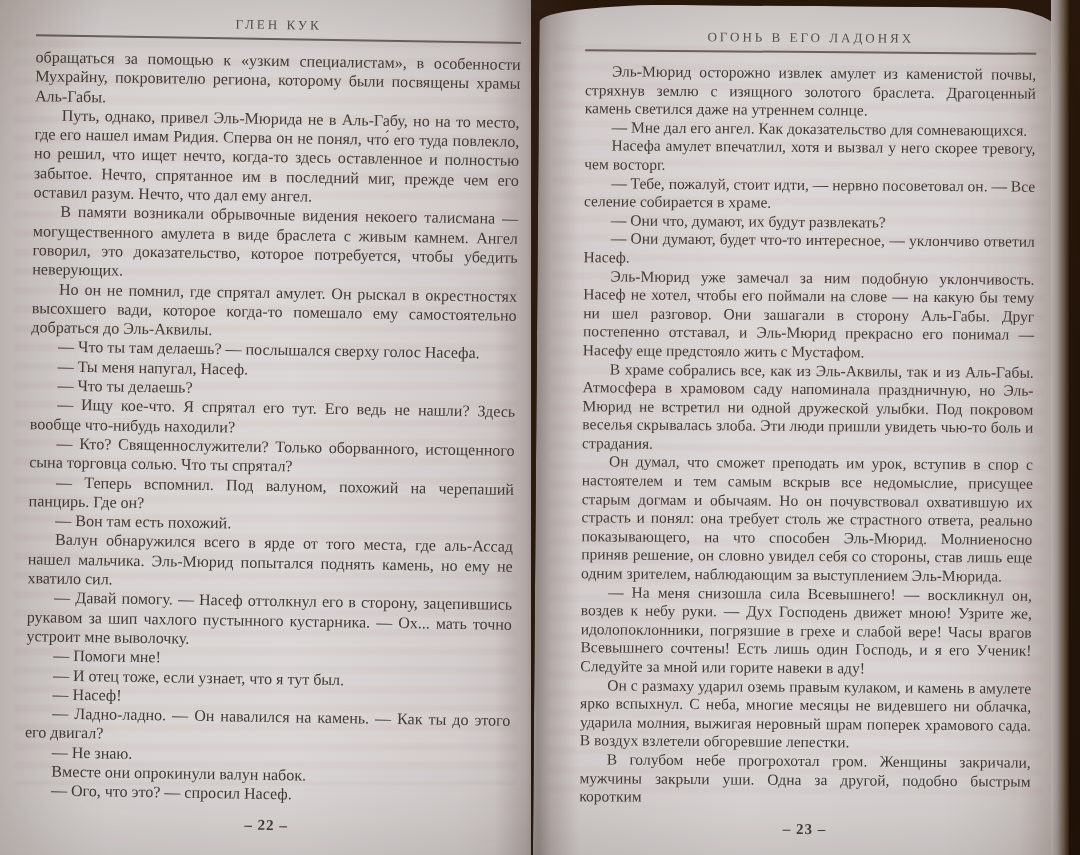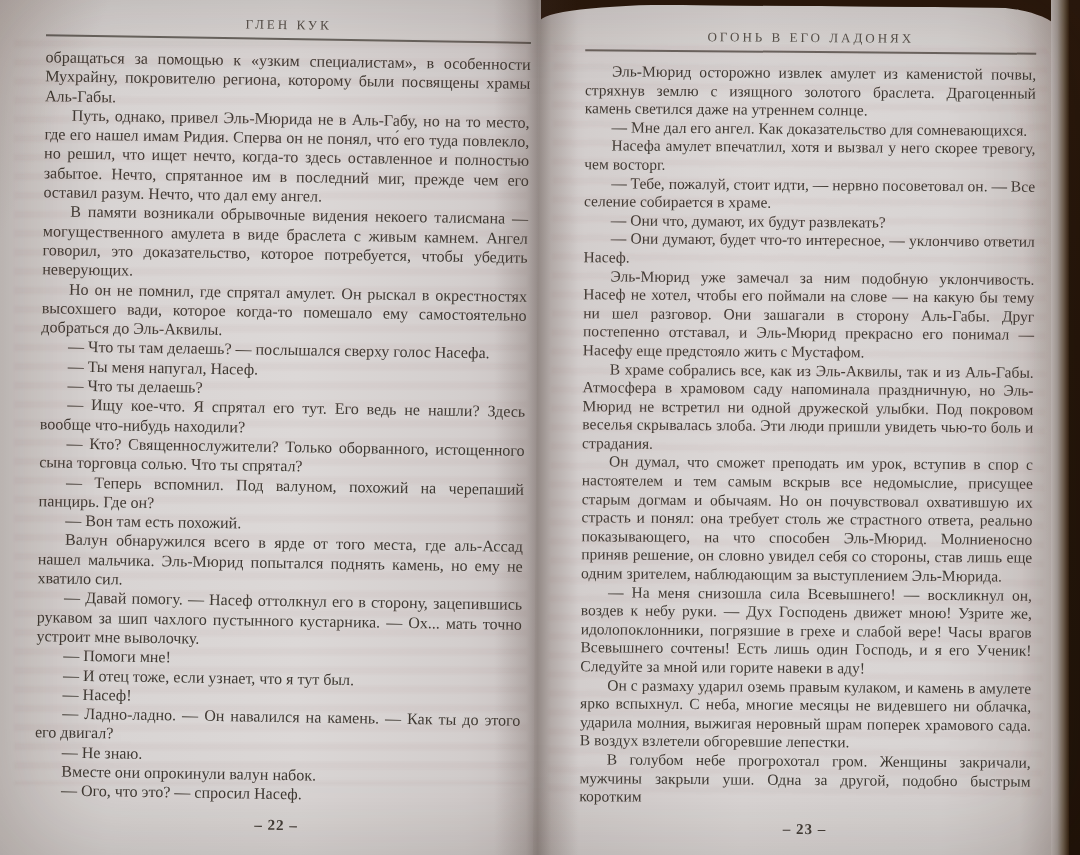--- a/index.html
+++ b/index.html
@@ -13,21 +13,20 @@
   
   .page{
     position:absolute;
     color:var(--ink,#3f3932);
   }
   .page-left{
     left:0;top:0;width:531px;height:855px;
     background:
       linear-gradient(115deg, rgba(120,95,85,0.16) 0%, rgba(120,95,85,0) 12%),
       linear-gradient(90deg,  #cdc7c5 0%, #d8d4d3 20%, #dcd8d7 55%, #d3cecd 86%, #c7c0bf 100%);
-    padding-left: 10px;
   }
   .page-right{
     left:533px;top:4px;width:523px;height:866px;
     transform:rotate(0.45deg);
     transform-origin:20px 840px;
     border-top-left-radius:140px 18px;
     border-top-right-radius:70px 30px;
     background:
       linear-gradient(265deg, rgba(120,95,85,0.18) 0%, rgba(120,95,85,0) 10%),
       linear-gradient(90deg, #c2bbb9 0%, #d3cecd 9%, #dcd8d7 40%, #d8d4d3 78%, #cfc9c7 93%, #b7aeab 100%);

